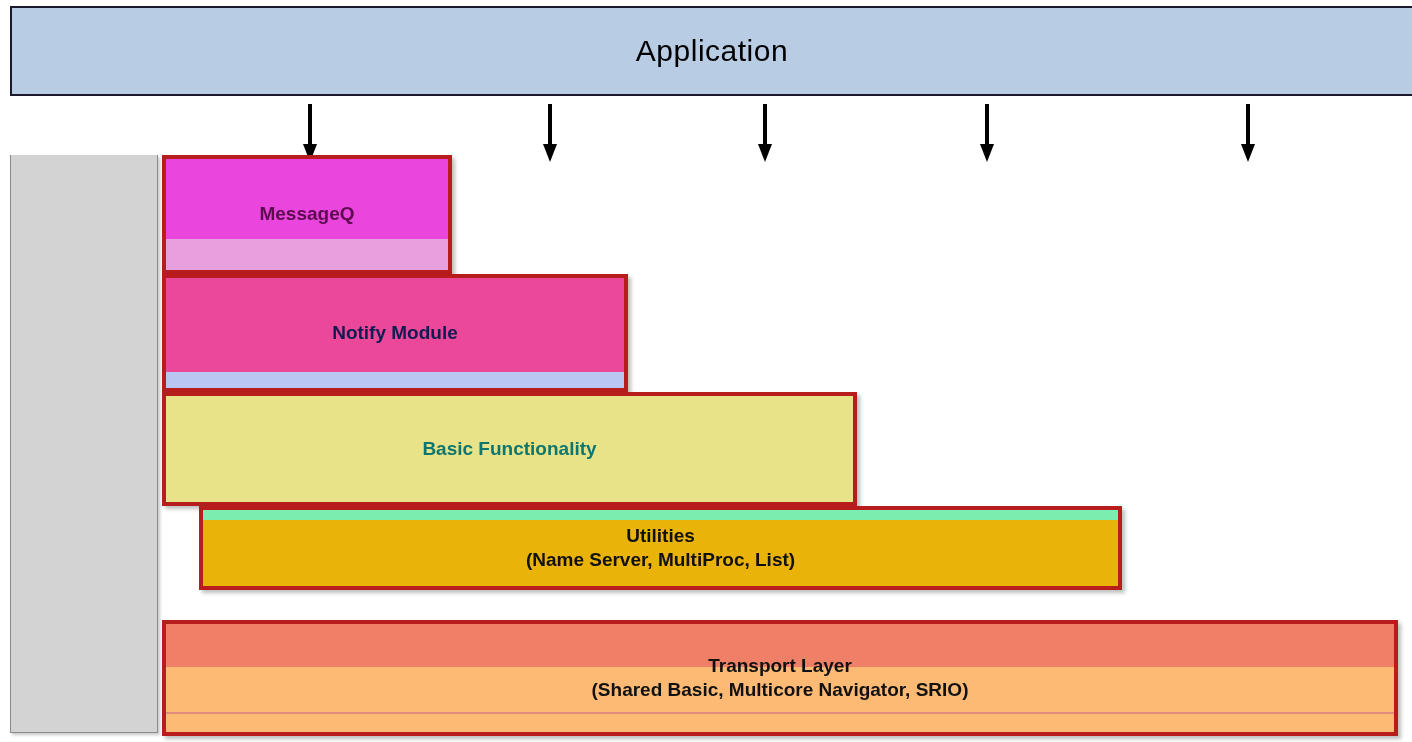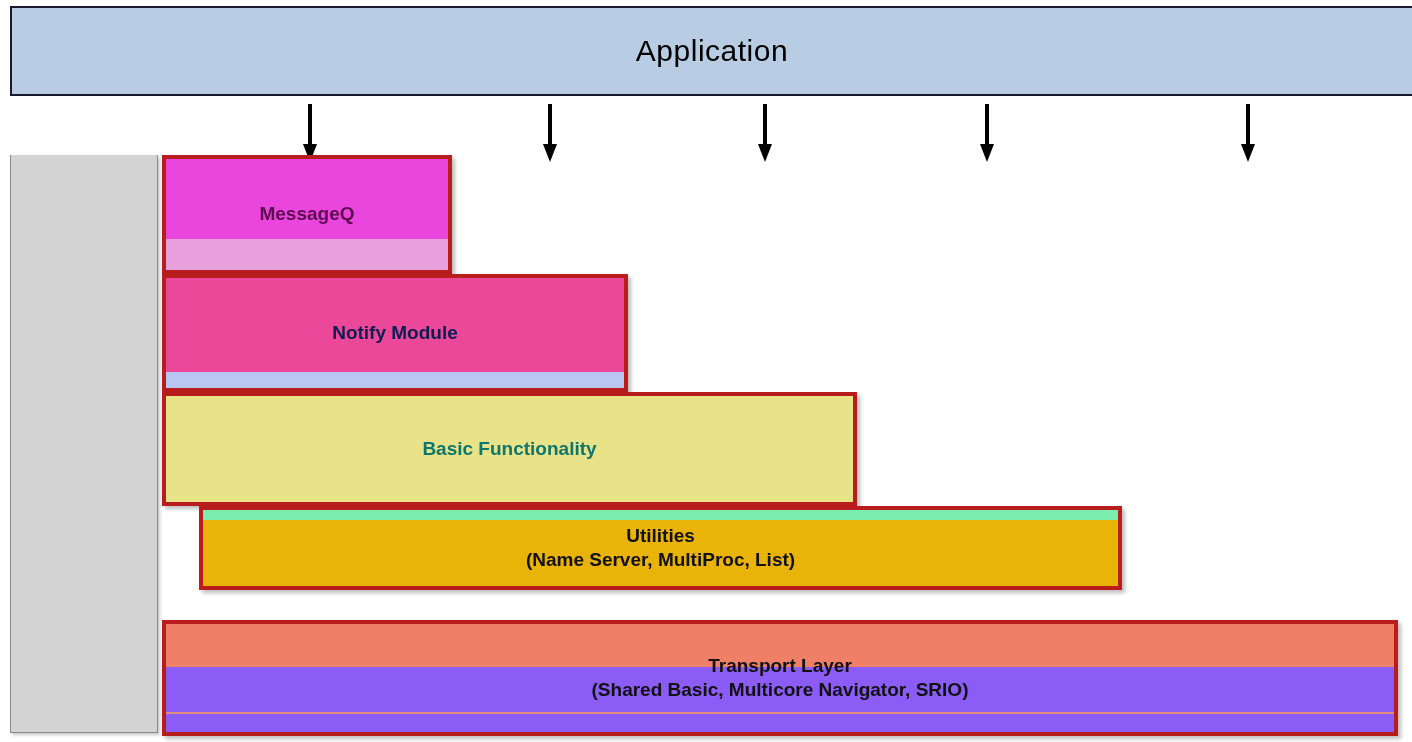--- a/index.html
+++ b/index.html
@@ -171,21 +171,21 @@
     background: #7beeaf;
   }
   #layer-utilities .label { color: #111111; }
 
   
   #layer-transport {
     left: 162px;
     top: 620px;
     width: 1236px;
     height: 116px;
-    background: #8b5cf6;
+    background: #fdba74;
   }
   #layer-transport .band-top {
     position: absolute;
     left: 0; right: 0; top: 0;
     height: 43px;
     background: #ef7f66;
     z-index: 1;
   }
   #layer-transport .band-rule {
     position: absolute;

